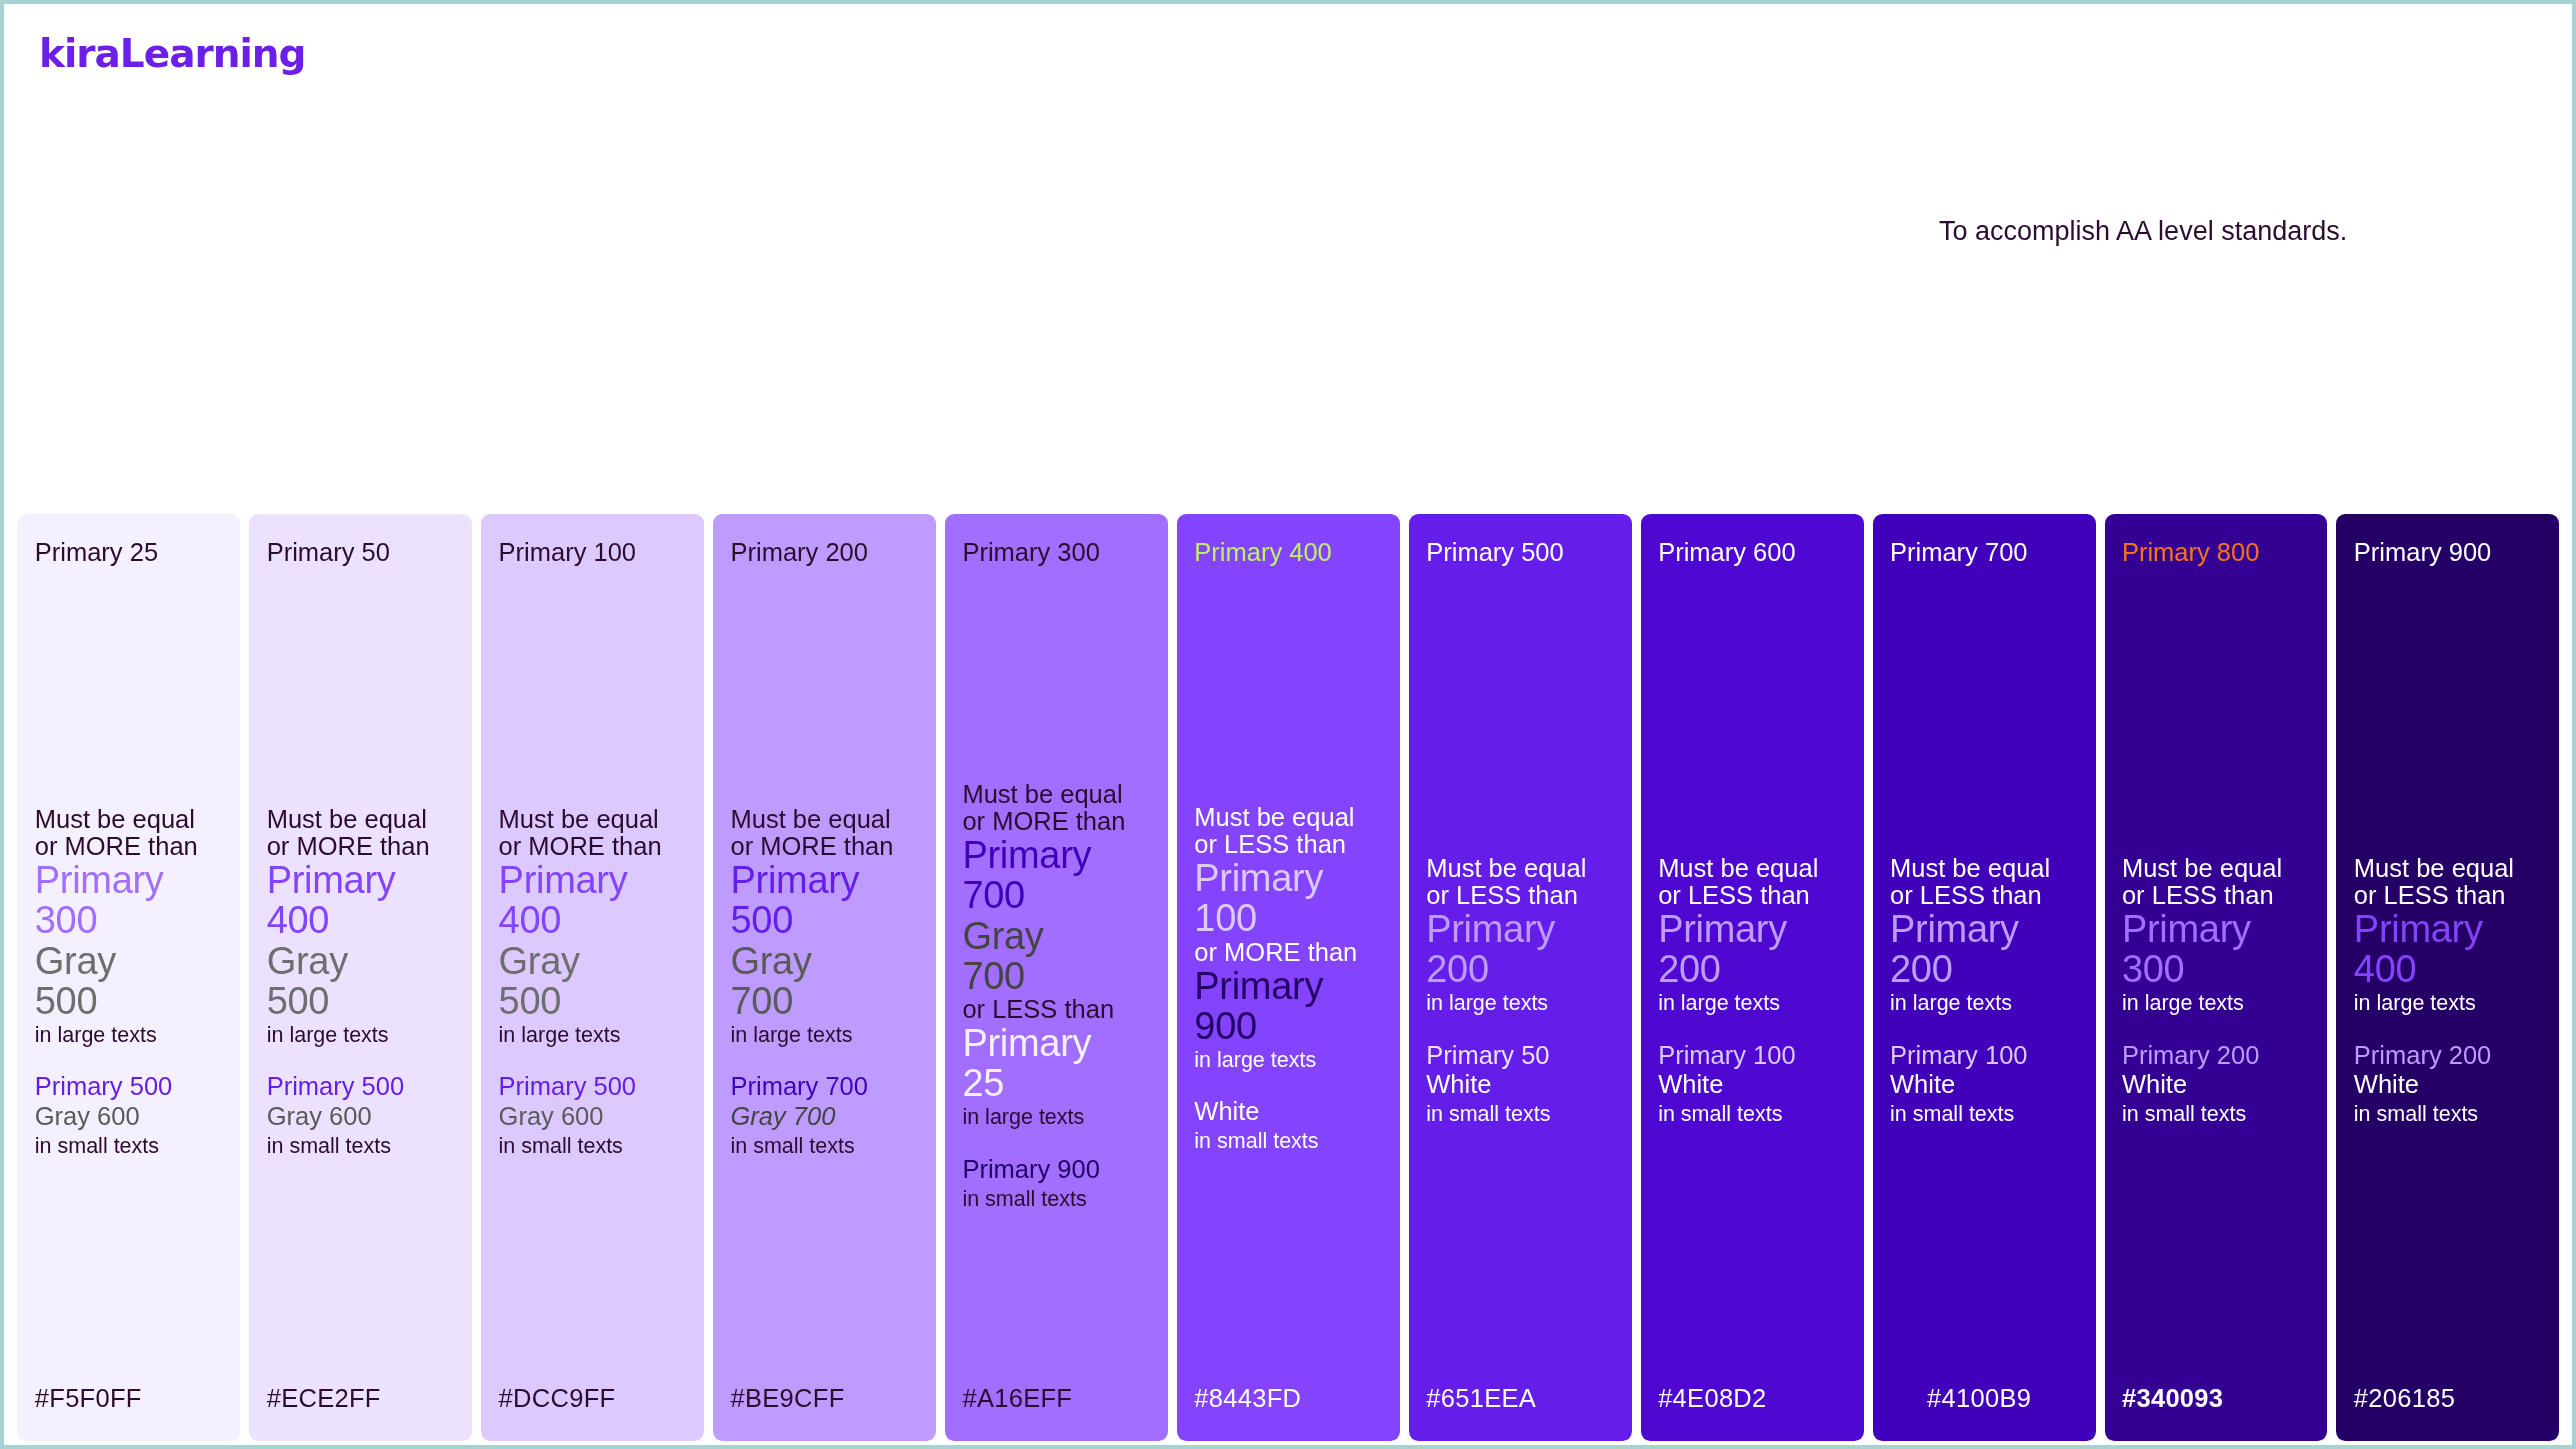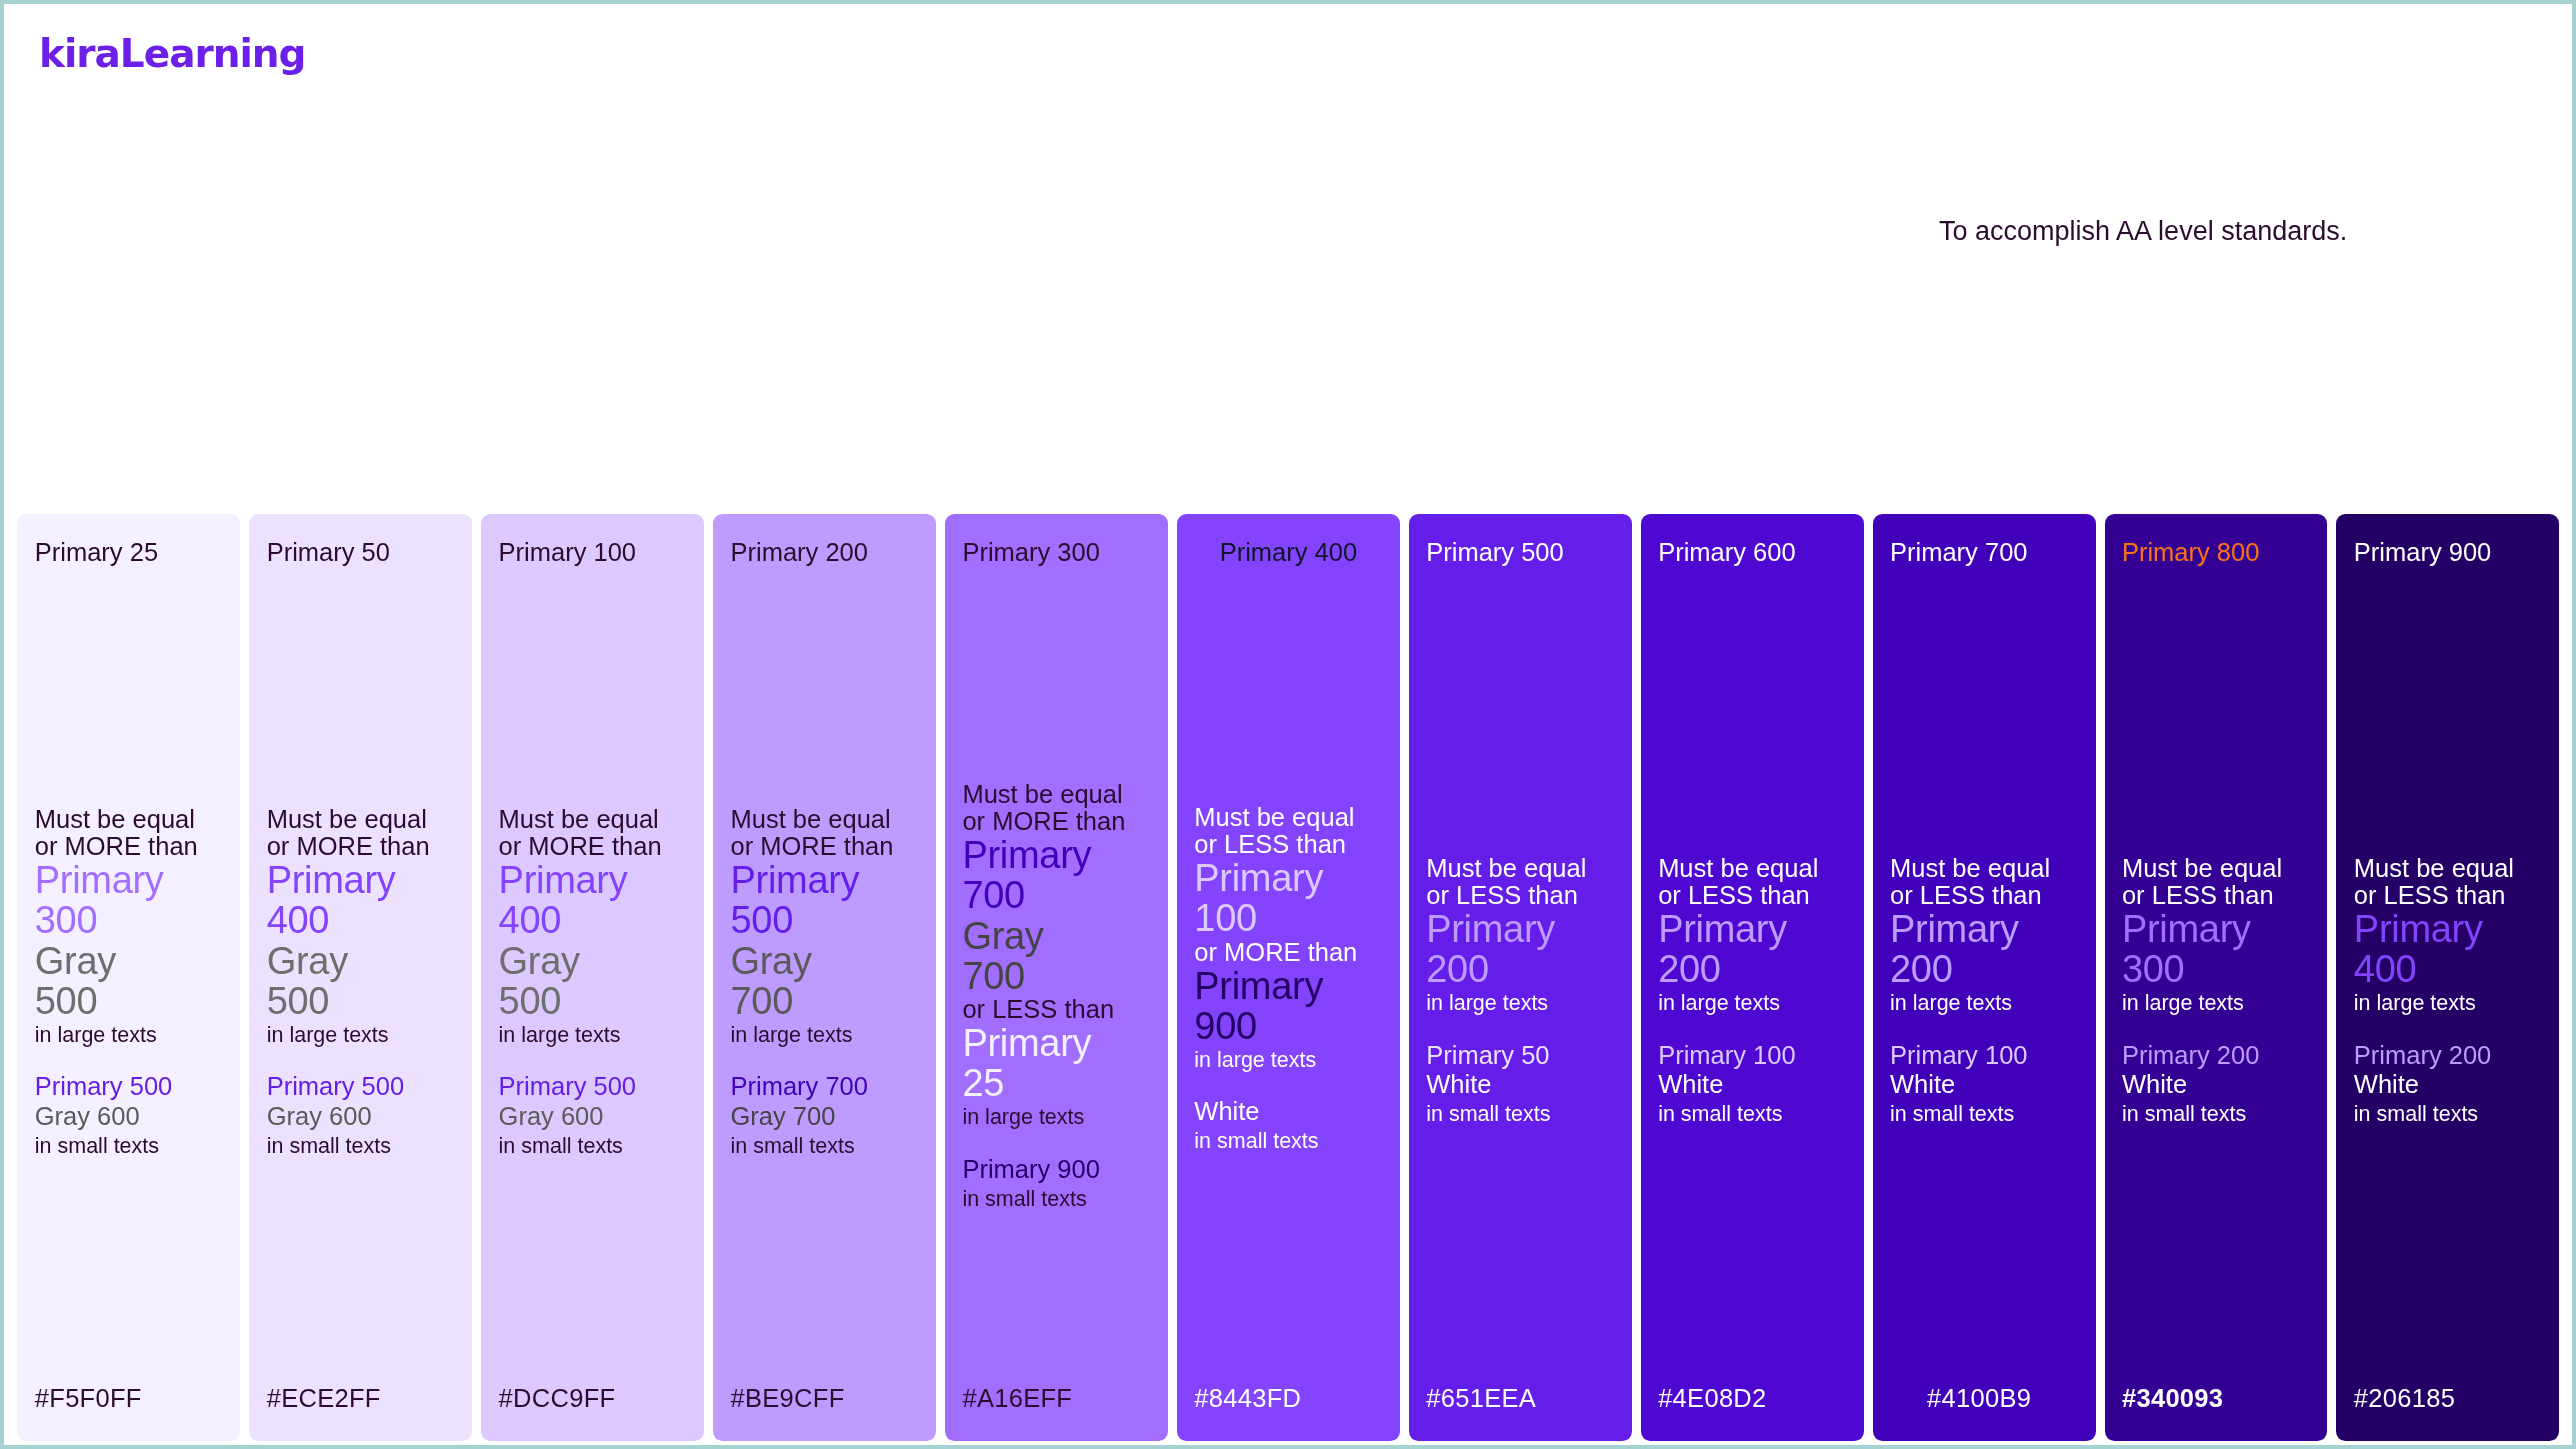--- a/index.html
+++ b/index.html
@@ -232,21 +232,21 @@
         </div>
         <div class="rule-token" style="color: rgb(90, 90, 90);">
           <div class="rule-line">Gray</div>
           <div class="rule-line">700</div>
         </div>
         <div class="rule-note" style="color: rgb(43, 11, 46);">
           <div class="rule-line">in large texts</div>
         </div>
         <div class="small-group">
           <div class="rule-small-token" style="color: rgb(65, 0, 185);">Primary 700</div>
-          <div class="rule-small-token" style="color: rgb(68, 68, 68);">Gray 700</div>
+          <div class="rule-small-token" style="color: rgb(68, 68, 68); font-style: italic;">Gray 700</div>
           <div class="rule-note" style="color: rgb(43, 11, 46);">in small texts</div>
         </div>
       </div>
       <div class="card-hex" style="color: rgb(43, 11, 46);">#BE9CFF</div>
     </div>
     <div class="swatch-card" style="background: rgb(161, 110, 255);">
       <div class="card-name" style="color: rgb(43, 11, 46);">Primary 300</div>
       <div class="rules" style="top: 267px;">
         <div class="rule-cond" style="color: rgb(43, 11, 46);">
           <div class="rule-line">Must be equal</div>
@@ -271,21 +271,21 @@
           <div class="rule-line">in large texts</div>
         </div>
         <div class="small-group">
           <div class="rule-small-token" style="color: rgb(36, 0, 102);">Primary 900</div>
           <div class="rule-note" style="color: rgb(43, 11, 46);">in small texts</div>
         </div>
       </div>
       <div class="card-hex" style="color: rgb(43, 11, 46);">#A16EFF</div>
     </div>
     <div class="swatch-card" style="background: rgb(132, 67, 253);">
-      <div class="card-name" style="color: #0f172a; text-align: center;">Primary 400</div>
+      <div class="card-name" style="color: #bef264;">Primary 400</div>
       <div class="rules" style="top: 290px;">
         <div class="rule-cond" style="color: rgb(255, 255, 255);">
           <div class="rule-line">Must be equal</div>
           <div class="rule-line">or LESS than</div>
         </div>
         <div class="rule-token" style="color: rgb(220, 201, 255);">
           <div class="rule-line">Primary</div>
           <div class="rule-line">100</div>
         </div>
         <div class="rule-cond" style="color: rgb(255, 255, 255);">

